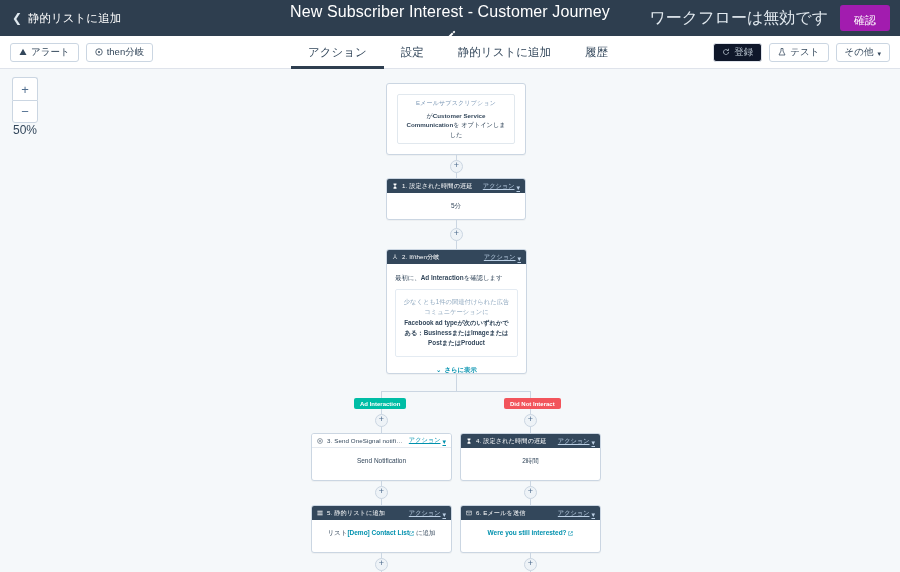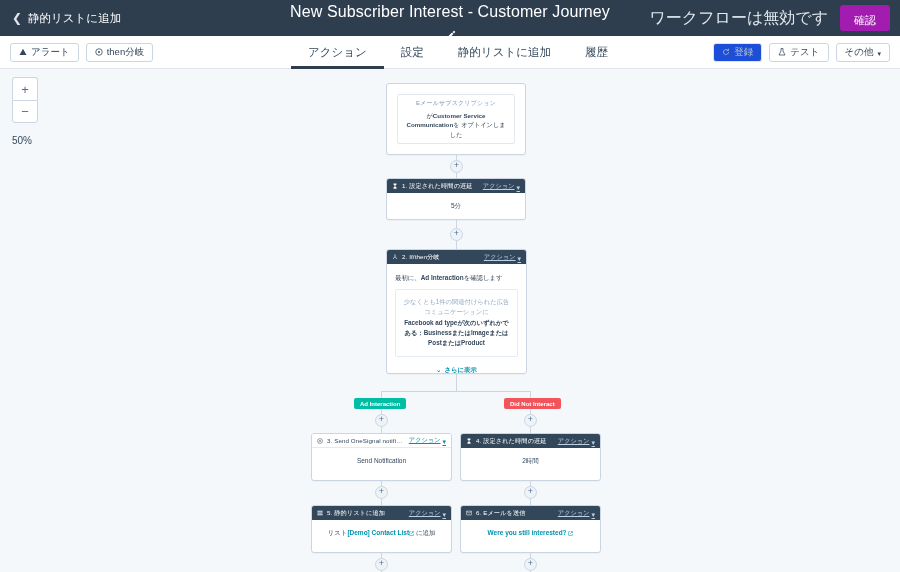--- a/index.html
+++ b/index.html
@@ -46,21 +46,21 @@
     display: flex; align-items: center; padding: 0 10px; flex: 0 0 33px;
     position: relative;
   }
   .tb-left { display: flex; gap: 7px; align-items: center; }
   .btn-sec {
     display: inline-flex; align-items: center; gap: 4px;
     height: 19px; padding: 0 8px; border: 1px solid #cbd6e2; border-radius: 3px;
     background: #fff; color: #33475b; font-size: 9.5px; cursor: pointer;
     font-family: inherit; white-space: nowrap;
   }
-  .btn-sec.disabled { color: #b9c4cf; border-color: #dfe3eb; background: #1d4ed8; cursor: default; }
+  .btn-sec.disabled { color: #b9c4cf; border-color: #dfe3eb; background: #0f172a; cursor: default; }
   .tabs { position: absolute; left: 291px; top: 0; height: 33px; display: flex; gap: 0; }
   .tab {
     height: 33px; display: flex; align-items: center; padding: 0 17px;
     font-size: 11.5px; color: #33475b; cursor: pointer; position: relative; white-space: nowrap;
   }
   .tab.active { color: #33475b; font-weight: 400; }
   .tab.active::after {
     content: ""; position: absolute; left: 0; right: 0; bottom: 0; height: 3px; background: #2e3e4f;
   }
   .tb-right { margin-left: auto; display: flex; gap: 7px; align-items: center; }
@@ -70,21 +70,21 @@
   .canvas { flex: 1 1 auto; position: relative; background: #f5f8fa; overflow: hidden; }
 
   .zoom-ctl { position: absolute; left: 12px; top: 8px; width: 26px; z-index: 30; }
   .zoom-btn {
     width: 26px; height: 23px; background: #fff; border: 1px solid #cbd6e2;
     display: flex; align-items: center; justify-content: center;
     color: #516f90; font-size: 13px; cursor: pointer; line-height: 1;
   }
   .zoom-btn.top { border-radius: 3px 3px 0 0; border-bottom: none; }
   .zoom-btn.bot { border-radius: 0 0 3px 3px; }
-  .zoom-pct { font-size: 10px; color: #33475b; margin-top: 12px; }
+  .zoom-pct { text-align: center; font-size: 12px; color: #33475b; margin-top: 0; }
 
   
   .flow { position: absolute; left: 0; top: 0; width: 900px; height: 510px; }
 
   .node {
     position: absolute; background: #fff; border: 1px solid #cbd6e2; border-radius: 3px;
     box-shadow: 0 1px 1px rgba(0,0,0,0.035); overflow: hidden;
   }
   .node-head {
     height: 14px; background: #33475b; display: flex; align-items: center;

